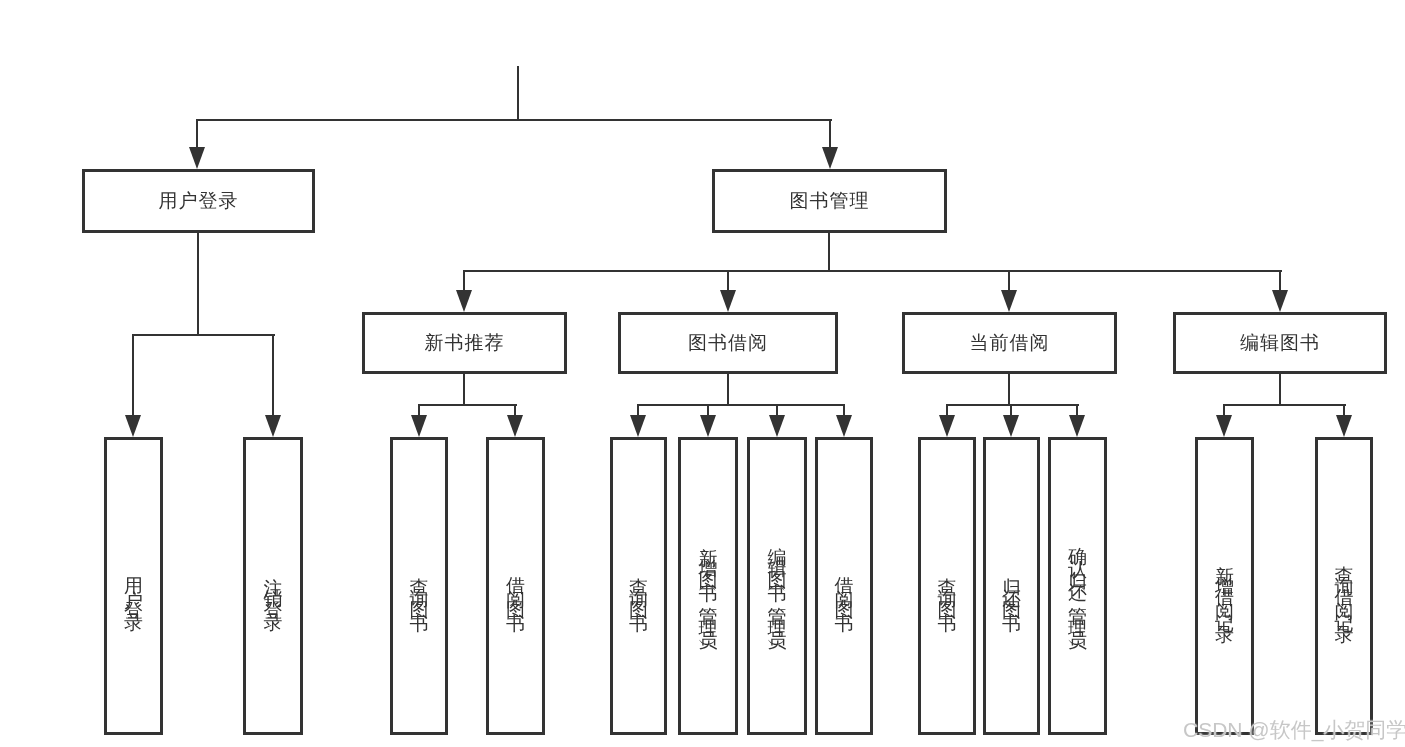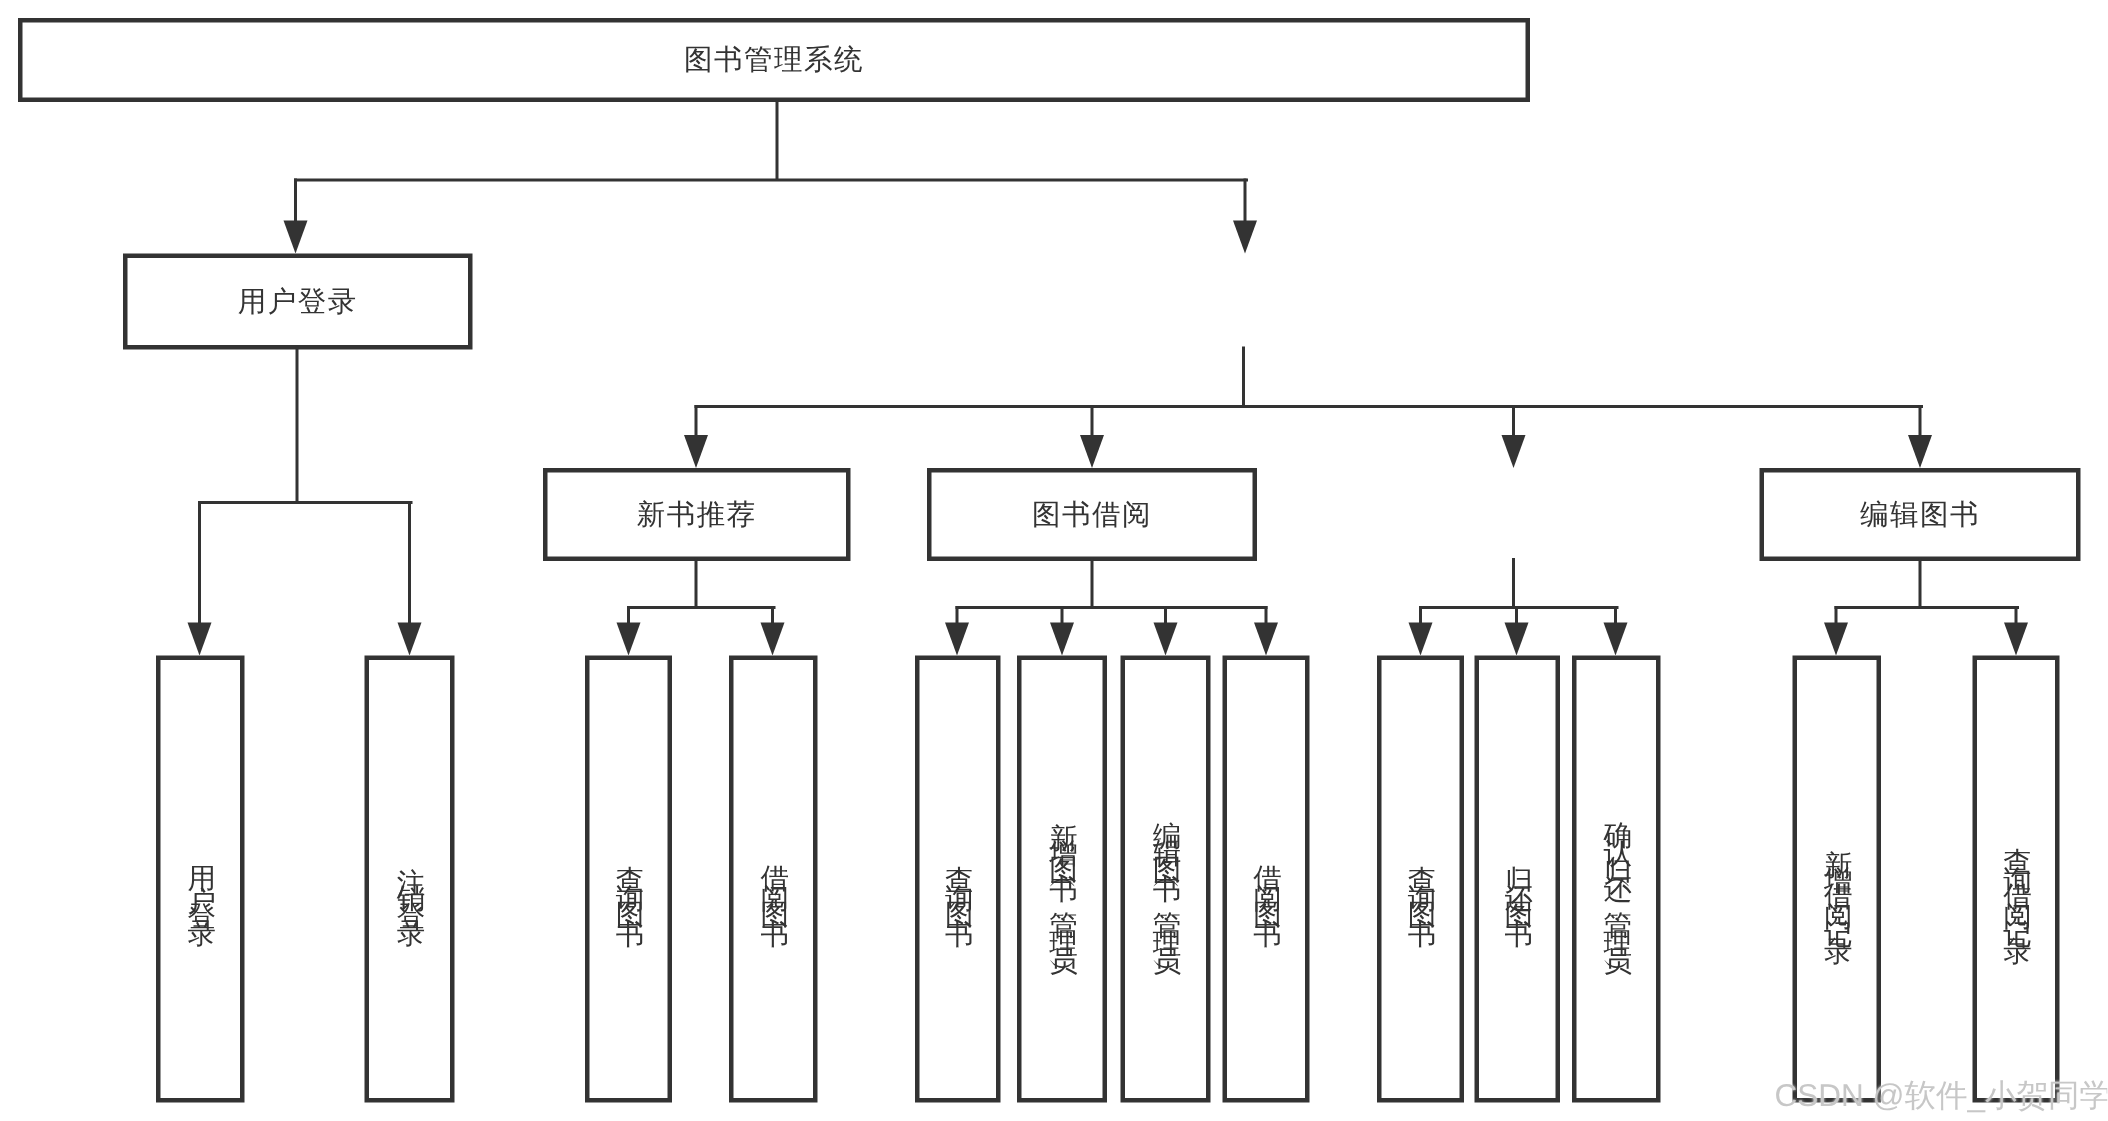--- a/index.html
+++ b/index.html
@@ -44,33 +44,33 @@
     color:#c7c7c7;
     text-shadow:0 0 2px #ffffff;
     white-space:nowrap;
   }
 </style>
 </head>
 <body>
 
 <div id="stage">
 
-  <div class="node" style="left:12px;top:12px;width:1008px;height:56px;">
-    <span>图书管理系统</span>
-  </div>
 
   <div class="line" style="left:517px;top:66px;width:2px;height:54px;"></div>
   <div class="line" style="left:196px;top:119px;width:636px;height:2px;"></div>
   <div class="line" style="left:196px;top:119px;width:2px;height:30px;"></div>
   <div class="arrowhead" style="left:189px;top:147px;"></div>
   <div class="line" style="left:829px;top:119px;width:2px;height:30px;"></div>
   <div class="arrowhead" style="left:822px;top:147px;"></div>
 
   <div class="node" style="left:82px;top:169px;width:233px;height:64px;">
     <span>用户登录</span>
+  </div>
+  <div class="node" style="left:712px;top:169px;width:235px;height:64px;">
+    <span>图书管理</span>
   </div>
 
   <div class="line" style="left:197px;top:231px;width:2px;height:105px;"></div>
   <div class="line" style="left:132px;top:334px;width:143px;height:2px;"></div>
   <div class="line" style="left:132px;top:334px;width:2px;height:83px;"></div>
   <div class="arrowhead" style="left:125px;top:415px;"></div>
   <div class="line" style="left:272px;top:334px;width:2px;height:83px;"></div>
   <div class="arrowhead" style="left:265px;top:415px;"></div>
 
   <div class="line" style="left:828px;top:231px;width:2px;height:41px;"></div>
@@ -82,20 +82,23 @@
   <div class="line" style="left:1008px;top:270px;width:2px;height:20px;"></div>
   <div class="arrowhead" style="left:1001px;top:290px;"></div>
   <div class="line" style="left:1279px;top:270px;width:2px;height:20px;"></div>
   <div class="arrowhead" style="left:1272px;top:290px;"></div>
 
   <div class="node" style="left:618px;top:312px;width:220px;height:62px;">
     <span>图书借阅</span>
   </div>
   <div class="node" style="left:362px;top:312px;width:205px;height:62px;">
     <span>新书推荐</span>
+  </div>
+  <div class="node" style="left:902px;top:312px;width:215px;height:62px;">
+    <span>当前借阅</span>
   </div>
   <div class="node" style="left:1173px;top:312px;width:214px;height:62px;">
     <span>编辑图书</span>
   </div>
 
   <div class="line" style="left:463px;top:372px;width:2px;height:34px;"></div>
   <div class="line" style="left:418px;top:404px;width:99px;height:2px;"></div>
   <div class="line" style="left:418px;top:404px;width:2px;height:13px;"></div>
   <div class="arrowhead" style="left:411px;top:415px;"></div>
   <div class="line" style="left:514px;top:404px;width:2px;height:13px;"></div>

